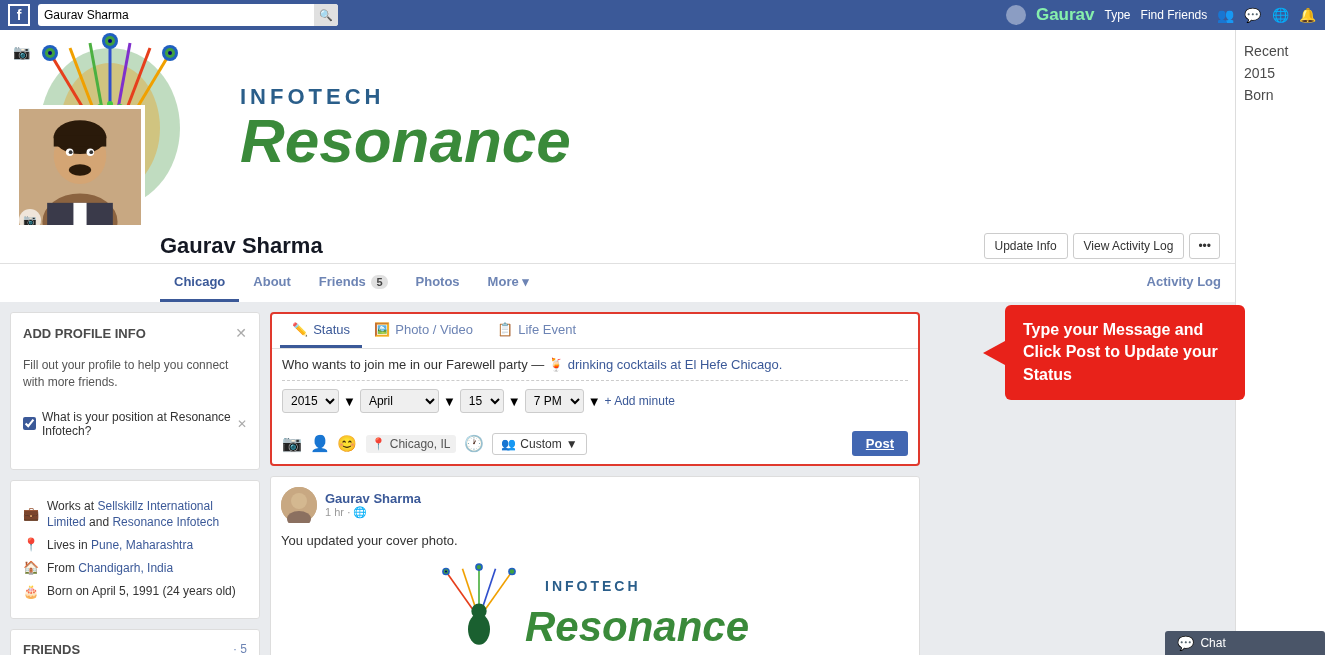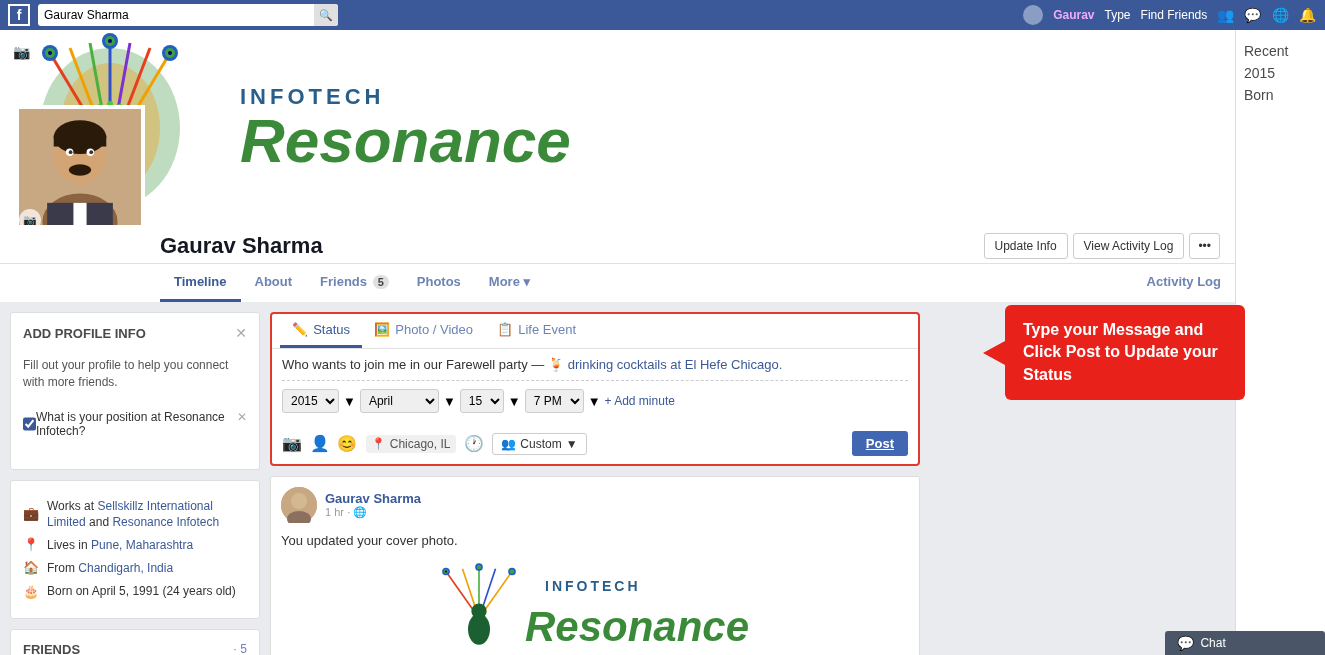--- a/index.html
+++ b/index.html
@@ -61,22 +61,22 @@
     }
     .nav-right {
       display: flex;
       align-items: center;
       margin-left: auto;
       gap: 10px;
       color: white;
       font-size: 12px;
     }
     .nav-user-name {
-      color: #f0abfc;
-      font-size: 12px;
+      color: #86efac;
+      font-size: 17px;
       font-weight: bold;
     }
     .nav-link {
       color: white;
       font-size: 12px;
       cursor: pointer;
     }
     .nav-icon {
       color: white;
       font-size: 14px;
@@ -245,20 +245,22 @@
       font-size: 14px;
     }
     .panel-description {
       font-size: 12px;
       color: #555;
       margin-bottom: 8px;
       line-height: 1.4;
     }
     .panel-checkbox-item {
       display: flex;
+      align-items: center;
+      gap: 6px;
       margin: 19px 0;
       font-size: 12px;
       color: #333;
     }
     .panel-checkbox-item input[type="checkbox"] {
       accent-color: #3b5998;
     }
     .panel-close-x {
       color: #aaa;
       font-size: 12px;
@@ -689,21 +691,21 @@
       <div class="profile-actions-row">
         <div class="profile-name">Gaurav Sharma</div>
         <div class="profile-action-btns">
           <button class="btn-update-info">Update Info</button>
           <button class="btn-activity-log">View Activity Log</button>
           <button class="btn-more-dots">•••</button>
         </div>
       </div>
 
       <div id="profile-tabs">
-        <div class="profile-tab active">Timeline</div>
+        <div class="profile-tab active">Chicago</div>
         <div class="profile-tab">About</div>
         <div class="profile-tab">Friends <span class="tab-badge">5</span></div>
         <div class="profile-tab">Photos</div>
         <div class="profile-tab">More ▾</div>
         <div style="margin-left:auto;padding:8px 14px;font-size:13px;color:#6d84b4;font-weight:bold;cursor:pointer;border-bottom:3px solid transparent;">Activity Log</div>
       </div>
     </div>
 
     <div id="content-area">
 

